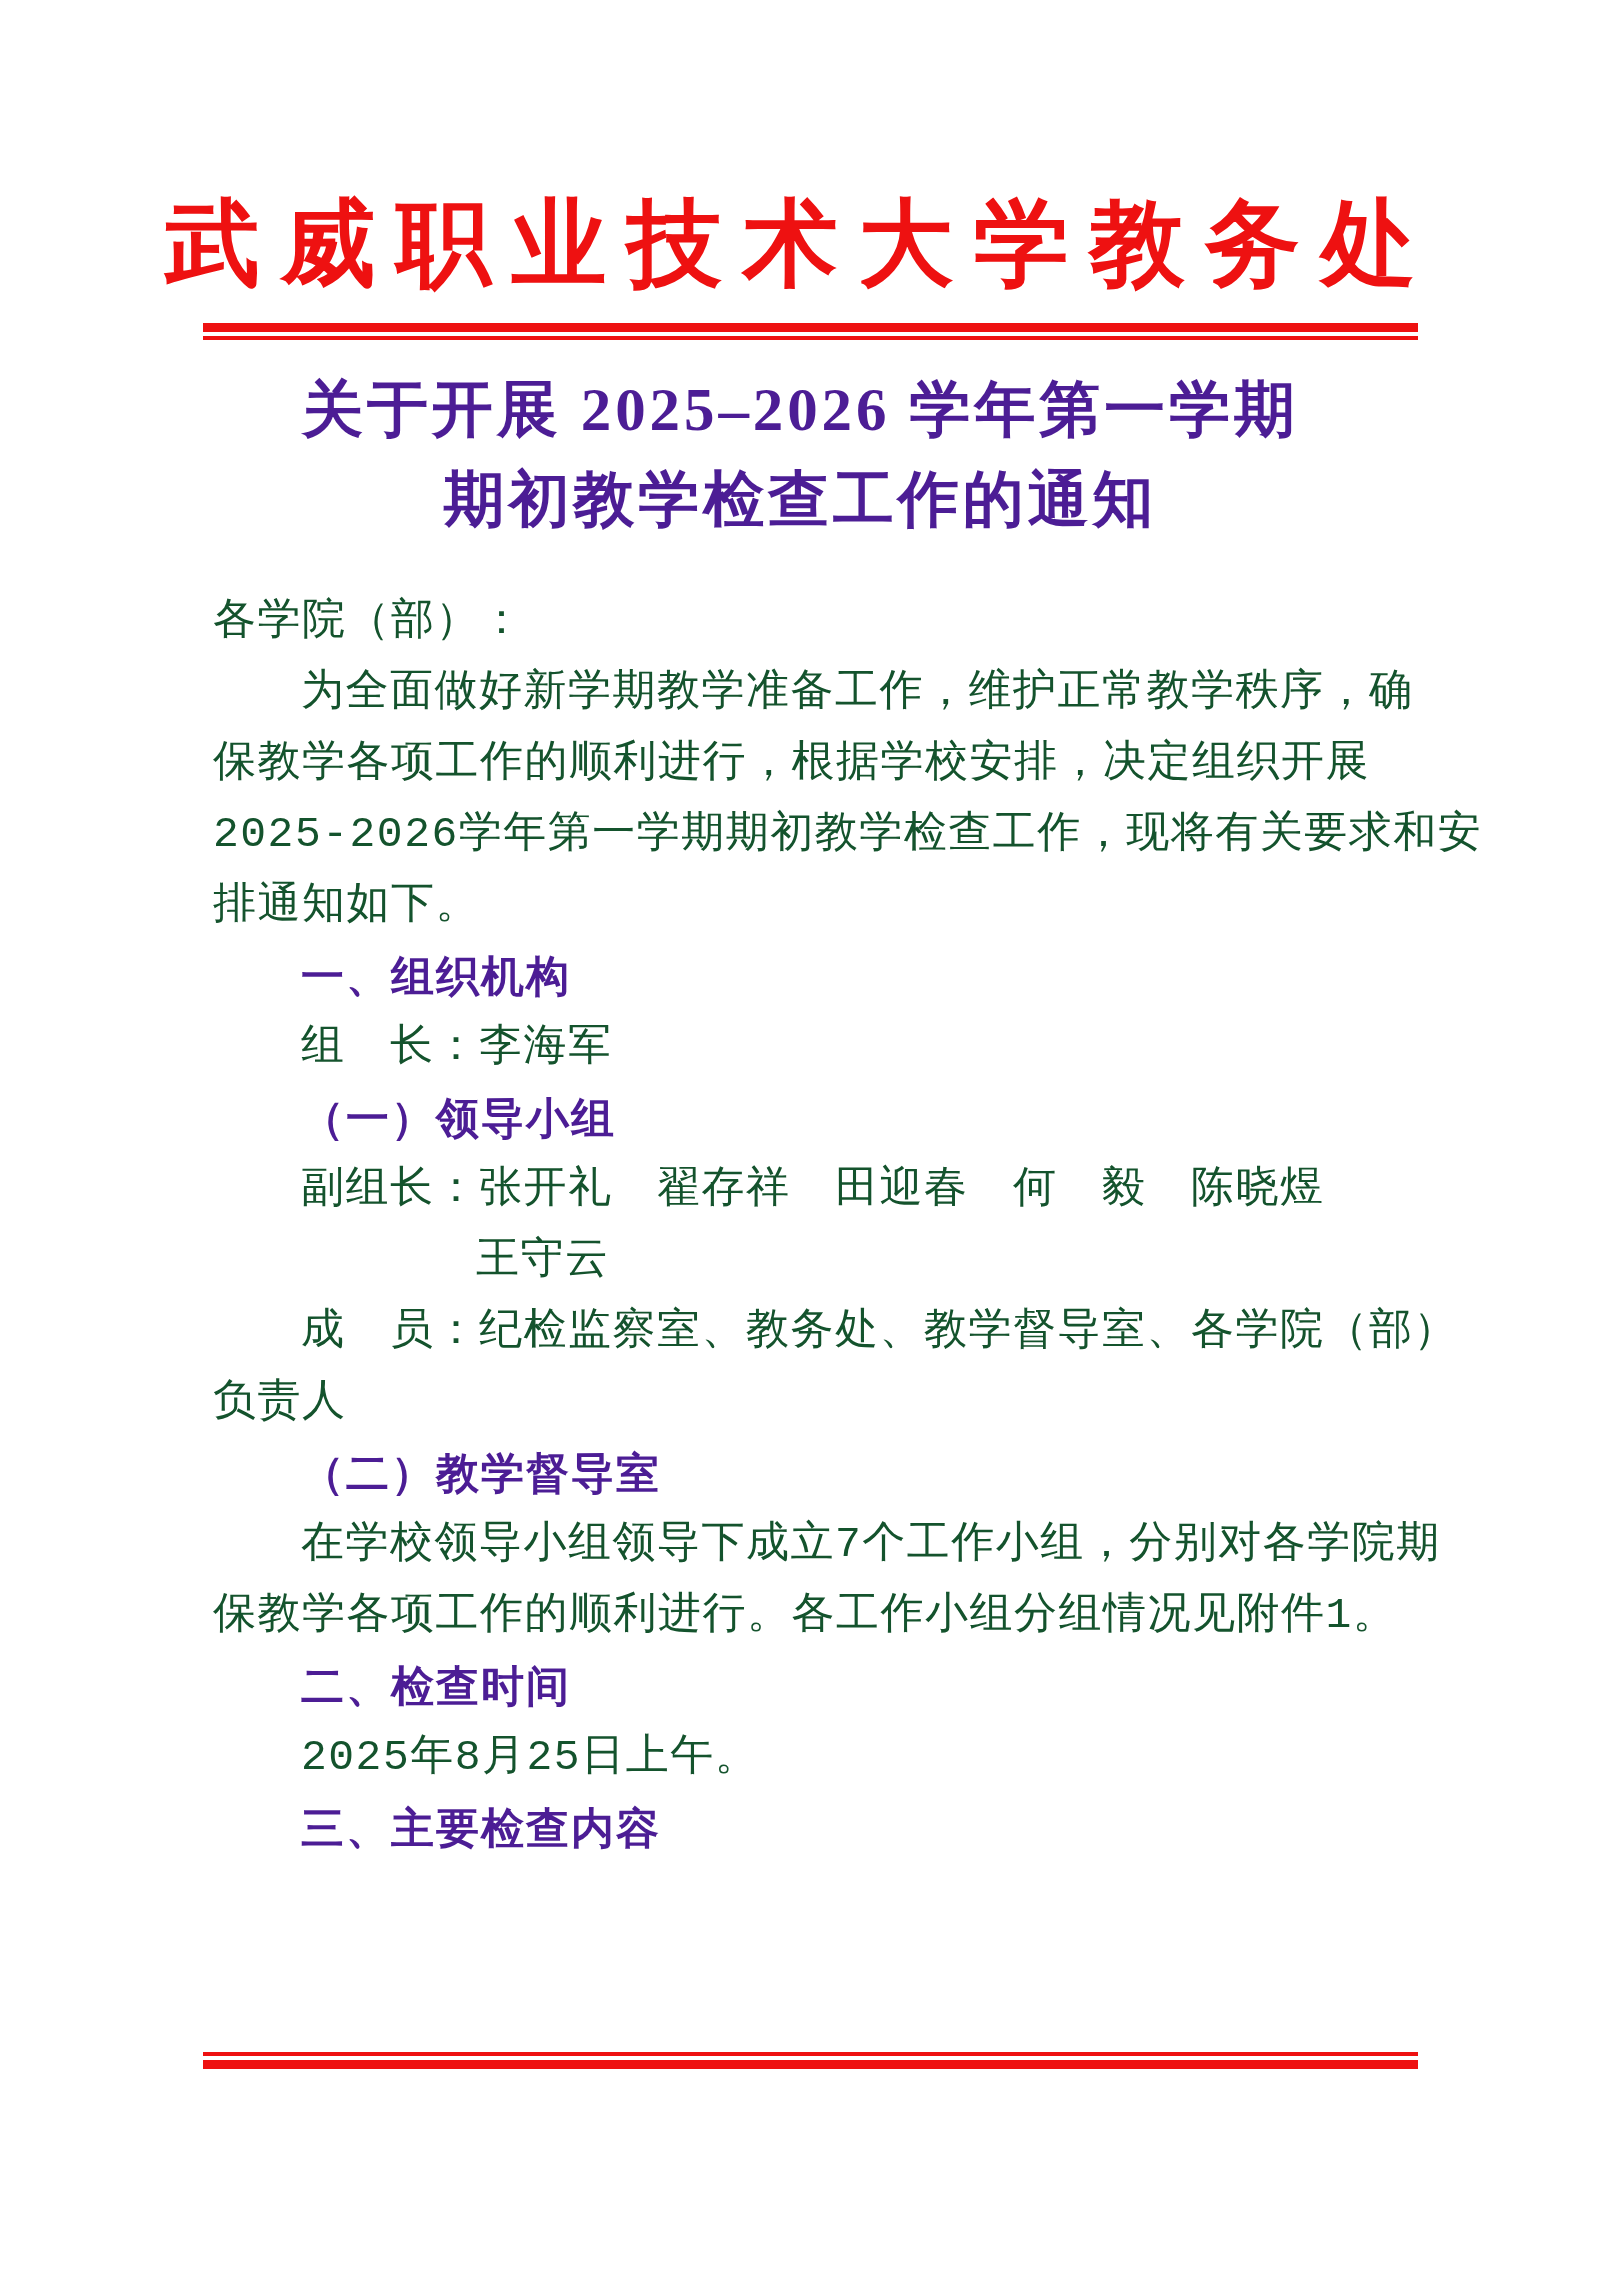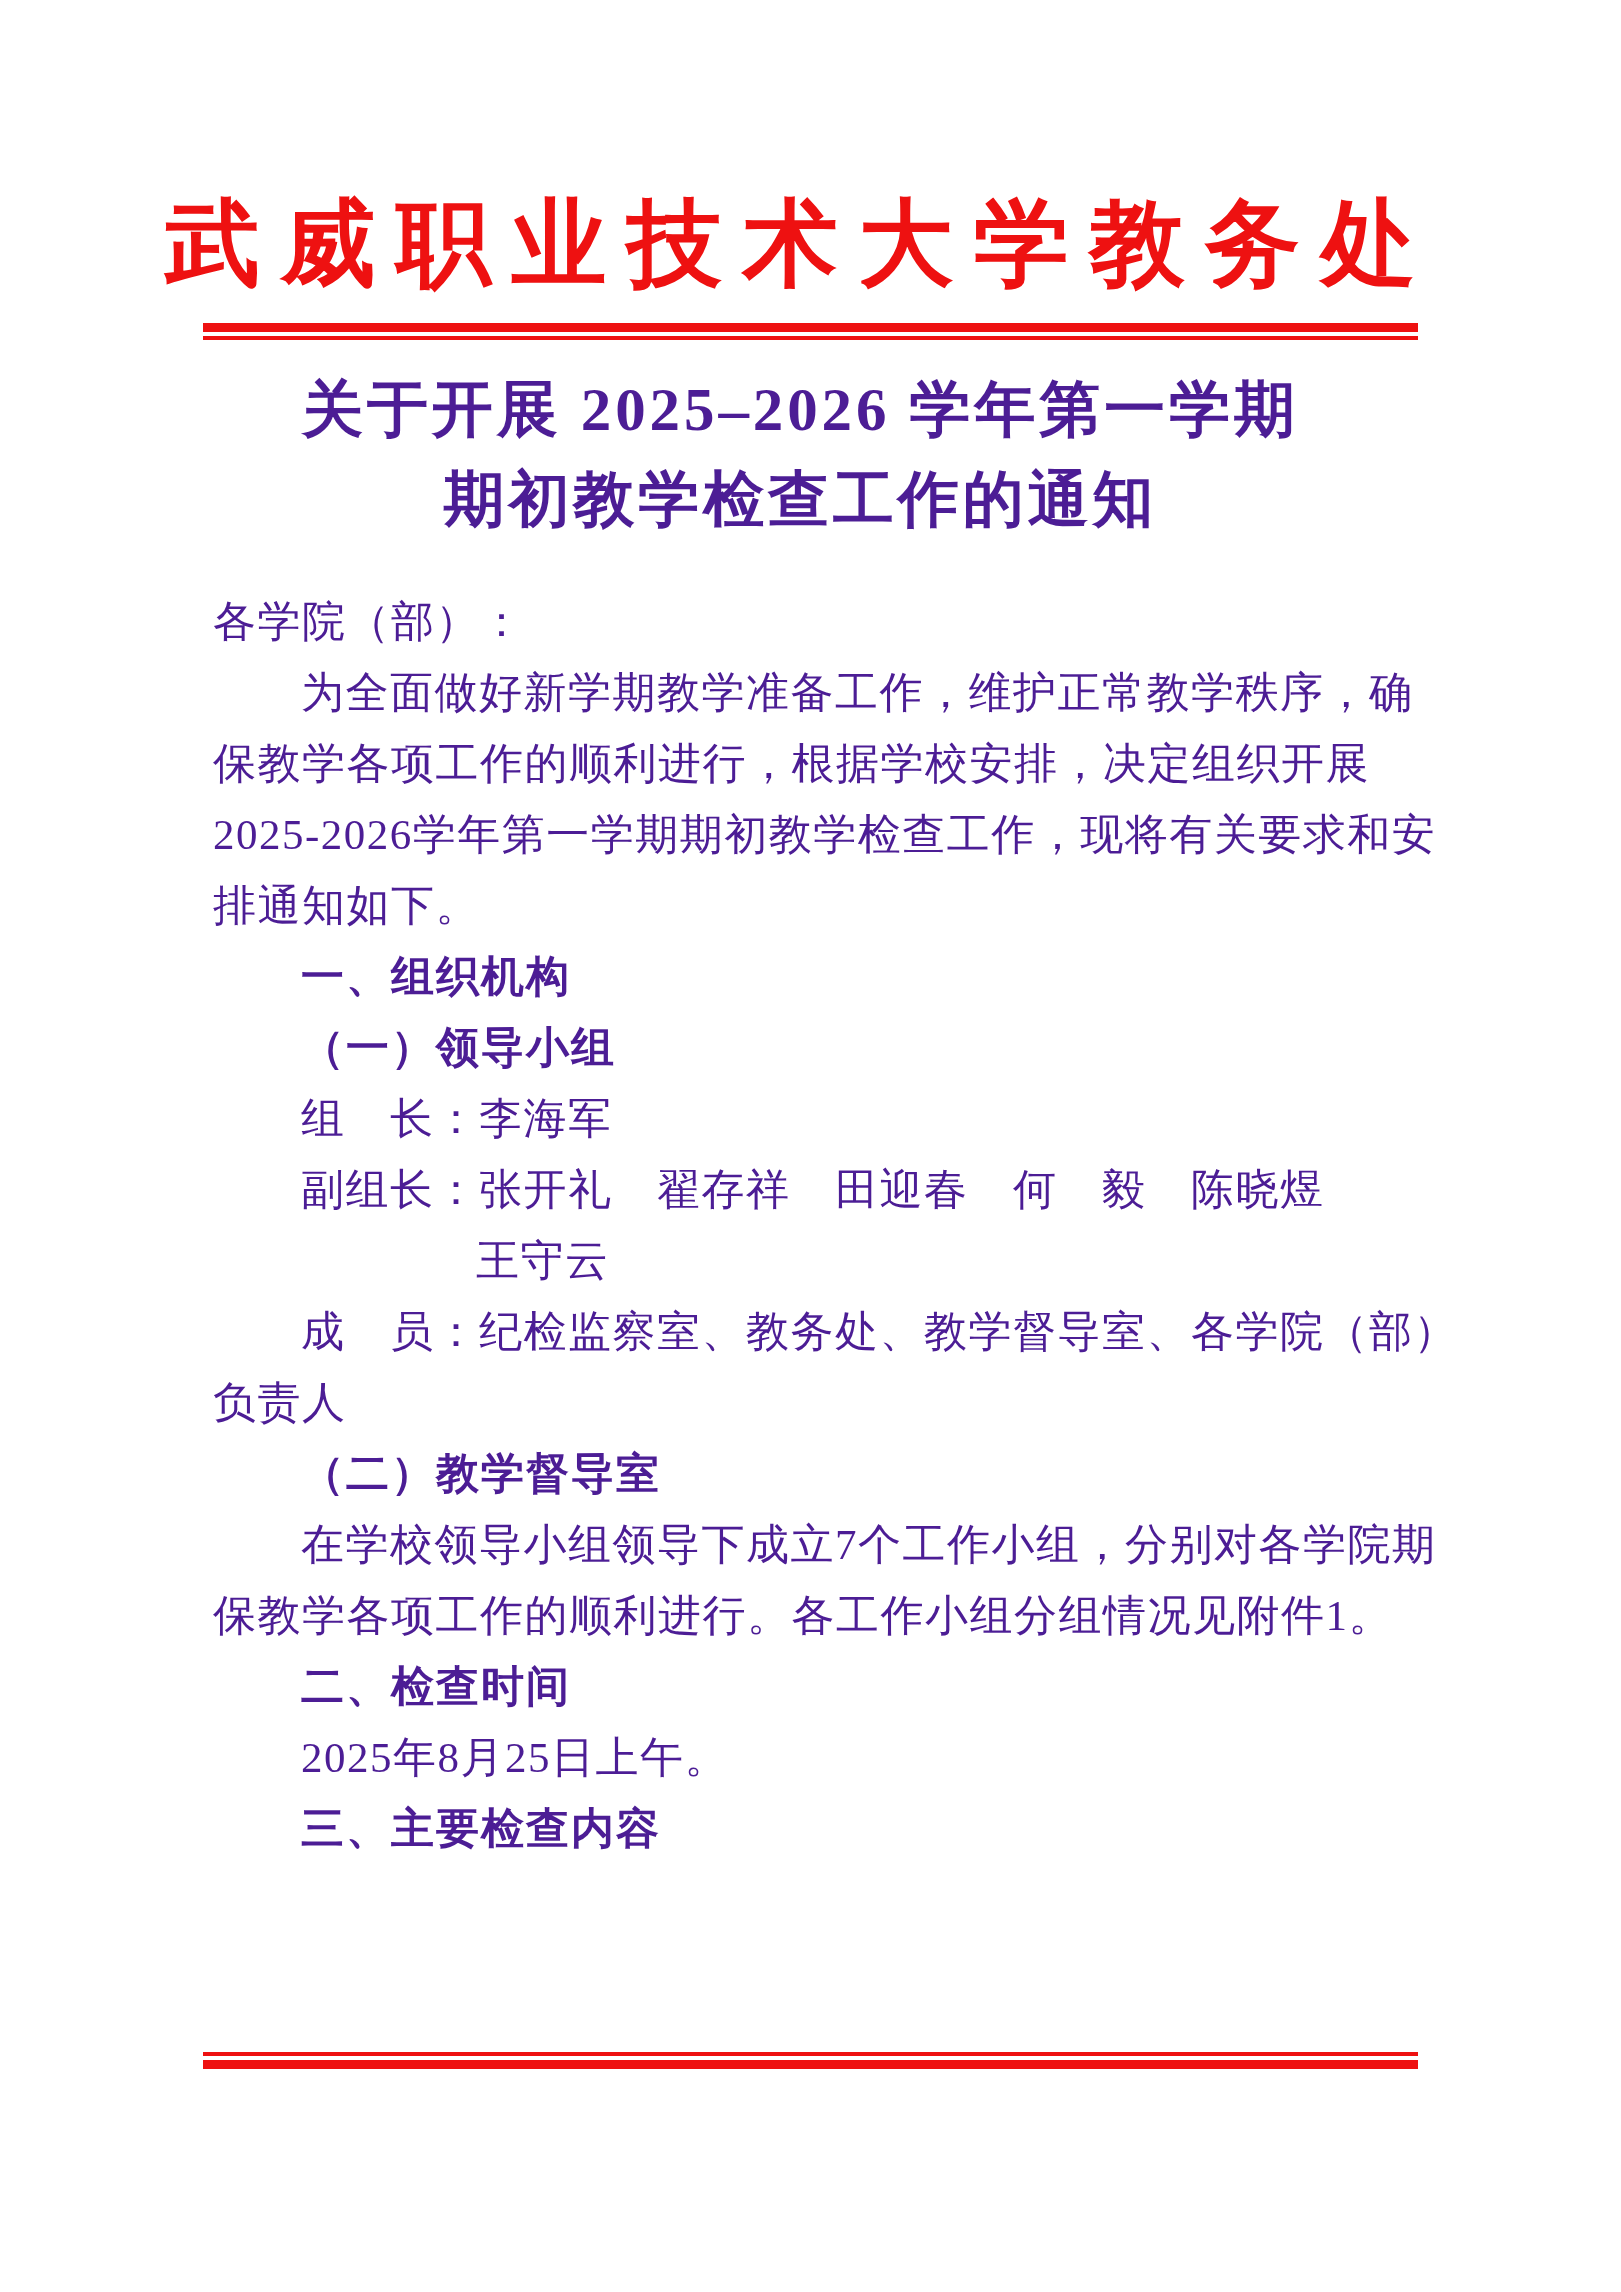--- a/index.html
+++ b/index.html
@@ -72,26 +72,26 @@
   }
 
   
   .body-text {
     position: absolute;
     top: 586px;
     left: 213px;
     width: 1196px;
   }
   .ln {
-    font-family: Liberation Serif, serif;
+    font-family: Liberation Mono, monospace;
     font-size: 43px;
     line-height: 71px;
     letter-spacing: 1.5px;
     white-space: pre;
-    color: #4c1d95;
+    color: #14532d;
   }
   .i0 { padding-left: 0; }
   .i2 { padding-left: 88px; }
   .i6 { padding-left: 263px; }
   .hd {
     font-family: "Liberation Sans", "DejaVu Sans", sans-serif;
     font-weight: 700;
     letter-spacing: 2px;
     color: #4c1d95;
   }
@@ -114,22 +114,22 @@
     <div>期初教学检查工作的通知</div>
   </h1>
 
   <div class="body-text">
     <div class="ln i0">各学院（部）：</div>
     <div class="ln i2">为全面做好新学期教学准备工作，维护正常教学秩序，确</div>
     <div class="ln i0">保教学各项工作的顺利进行，根据学校安排，决定组织开展</div>
     <div class="ln i0">2025-2026学年第一学期期初教学检查工作，现将有关要求和安</div>
     <div class="ln i0">排通知如下。</div>
     <div class="ln i2 hd">一、组织机构</div>
+    <div class="ln i2">组　长：李海军</div>
     <div class="ln i2 hd">（一）领导小组</div>
-    <div class="ln i2">组　长：李海军</div>
     <div class="ln i2">副组长：张开礼　翟存祥　田迎春　何　毅　陈晓煜</div>
     <div class="ln i6">王守云</div>
     <div class="ln i2">成　员：纪检监察室、教务处、教学督导室、各学院（部）</div>
     <div class="ln i0">负责人</div>
     <div class="ln i2 hd">（二）教学督导室</div>
     <div class="ln i2">在学校领导小组领导下成立7个工作小组，分别对各学院期</div>
     <div class="ln i0">保教学各项工作的顺利进行。各工作小组分组情况见附件1。</div>
     <div class="ln i2 hd">二、检查时间</div>
     <div class="ln i2">2025年8月25日上午。</div>
     <div class="ln i2 hd">三、主要检查内容</div>

